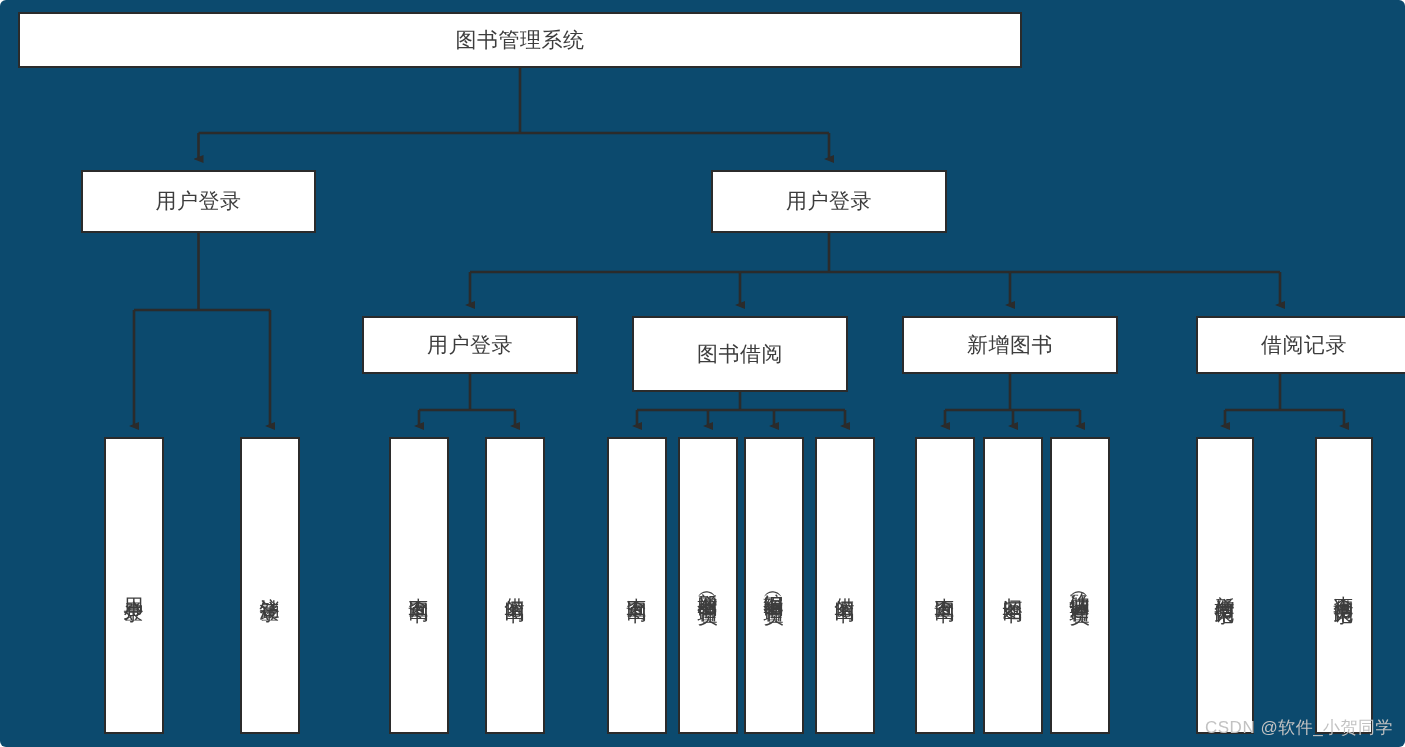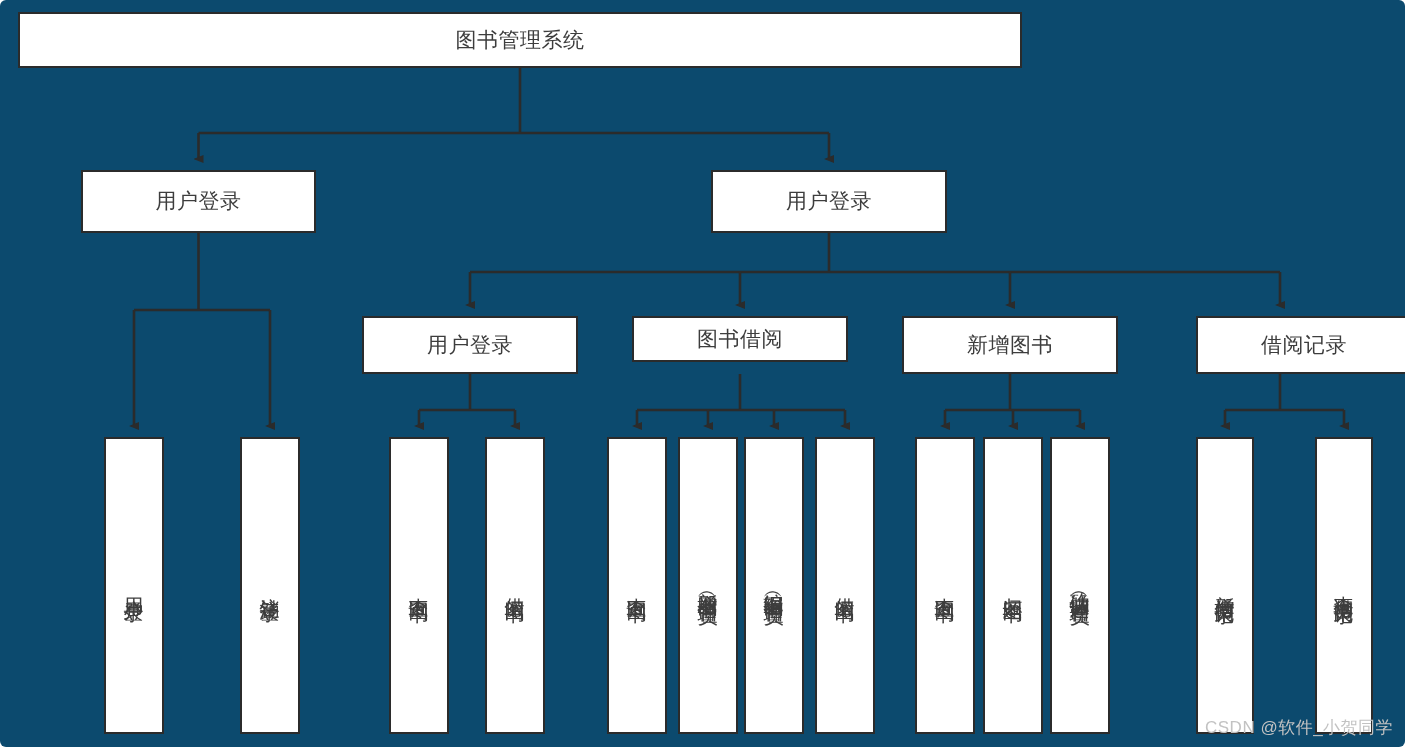--- a/index.html
+++ b/index.html
@@ -112,21 +112,21 @@
       </div>
       <div class="node-box" style="left: 81px; top: 170px; width: 235px; height: 63px;">
         <span class="node-label">用户登录</span>
       </div>
       <div class="node-box" style="left: 711px; top: 170px; width: 236px; height: 63px;">
         <span class="node-label">用户登录</span>
       </div>
       <div class="node-box" style="left: 362px; top: 316px; width: 216px; height: 58px;">
         <span class="node-label">用户登录</span>
       </div>
-      <div class="node-box" style="left: 632px; top: 316px; width: 216px; height: 46px;">
+      <div class="node-box" style="left: 632px; top: 316px; width: 216px; height: 76px;">
         <span class="node-label">图书借阅</span>
       </div>
       <div class="node-box" style="left: 902px; top: 316px; width: 216px; height: 58px;">
         <span class="node-label">新增图书</span>
       </div>
       <div class="node-box" style="left: 1196px; top: 316px; width: 216px; height: 58px; text-align: center;">
         <span class="node-label">借阅记录</span>
       </div>
       <div class="node-box vertical" style="left: 104px; top: 437px; width: 60px; height: 297px;">
         <span class="node-label">用户登录</span>

